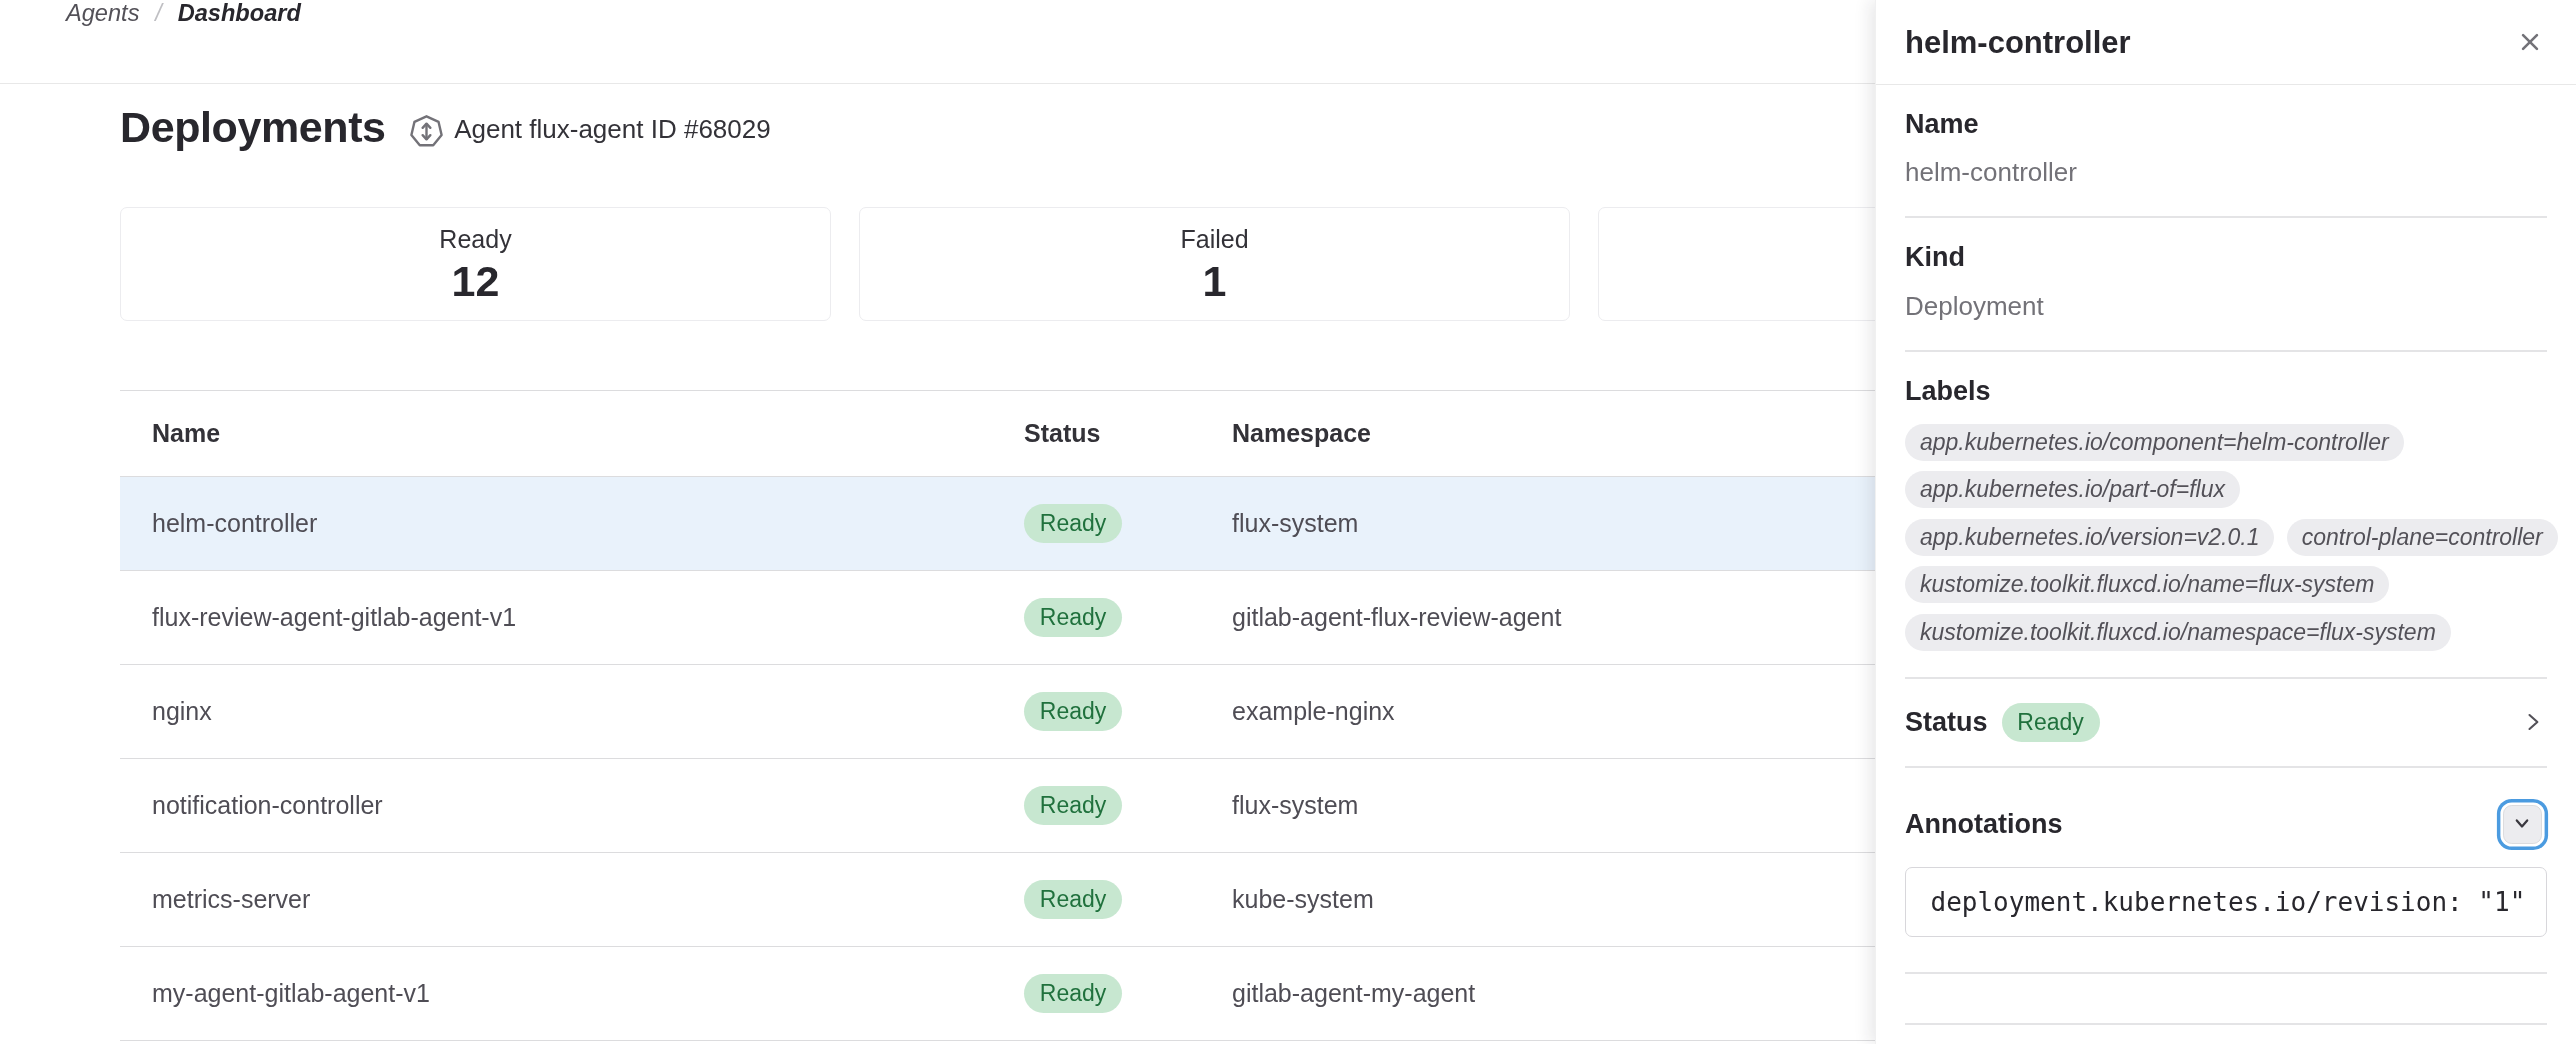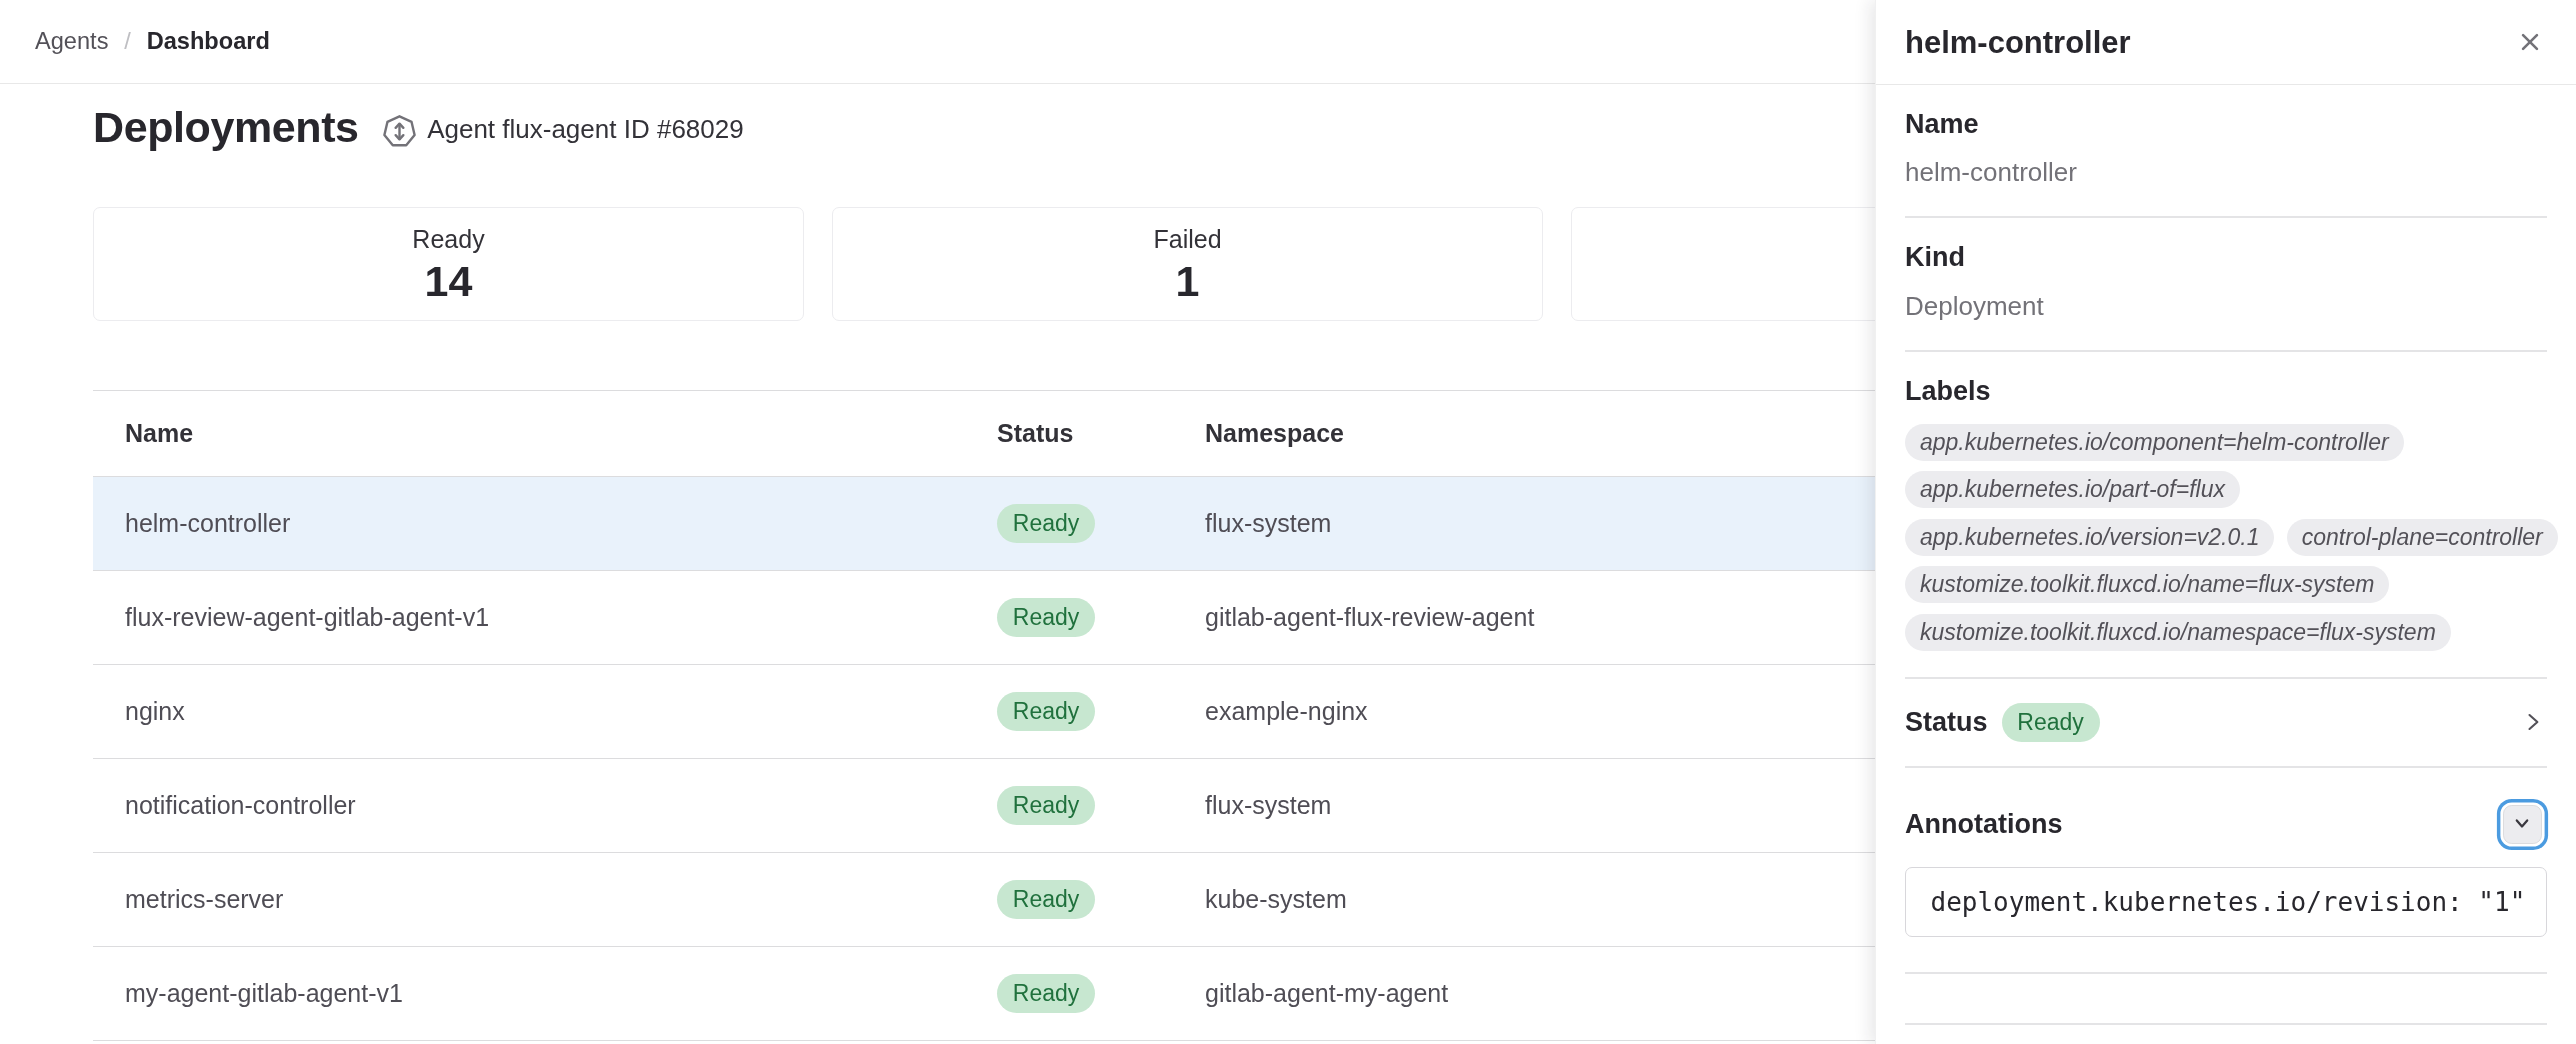--- a/index.html
+++ b/index.html
@@ -8,32 +8,32 @@
     font-family: "Liberation Sans", "DejaVu Sans", sans-serif;
     background: #ffffff;
     color: #28272d;
     position: relative;
   }
 
   
   .breadcrumb-bar {
     height: 84px;
     display: flex;
-    align-items: center;
     gap: 15.8px;
-    padding-left: 35px;
+    padding-left: 66px;
     border-bottom: 1.8px solid #e8e8e8;
     font-size: 23.6px;
+    font-style: italic;
   }
   .breadcrumb-link { color: #535158; text-decoration: none; cursor: pointer; }
   .breadcrumb-sep { color: #bfbfc3; font-size: 23.6px; }
   .breadcrumb-current { color: #28272d; font-weight: 700; }
 
   
-  .main { padding-left: 93px; }
+  .main { padding-left: 120px; }
 
   .page-header {
     margin-top: 14px;
     display: flex;
     align-items: center;
   }
   .page-title {
     font-size: 43px;
     font-weight: 700;
     color: #28272d;
@@ -210,21 +210,21 @@
           <polyline points="14.8,23 19,27.5 23.2,23" stroke="#737278" stroke-width="2.6" fill="none" stroke-linecap="round" stroke-linejoin="round"></polyline>
         </svg>
       </span>
       <span>Agent flux-agent ID #68029</span>
     </div>
   </div>
 
   <div class="cards">
     <div class="card">
       <div class="card-label">Ready</div>
-      <div class="card-value">14</div>
+      <div class="card-value">12</div>
     </div>
     <div class="card">
       <div class="card-label">Failed</div>
       <div class="card-value">1</div>
     </div>
     <div class="card">
       <div class="card-label"></div>
       <div class="card-value"></div>
     </div>
   </div>

